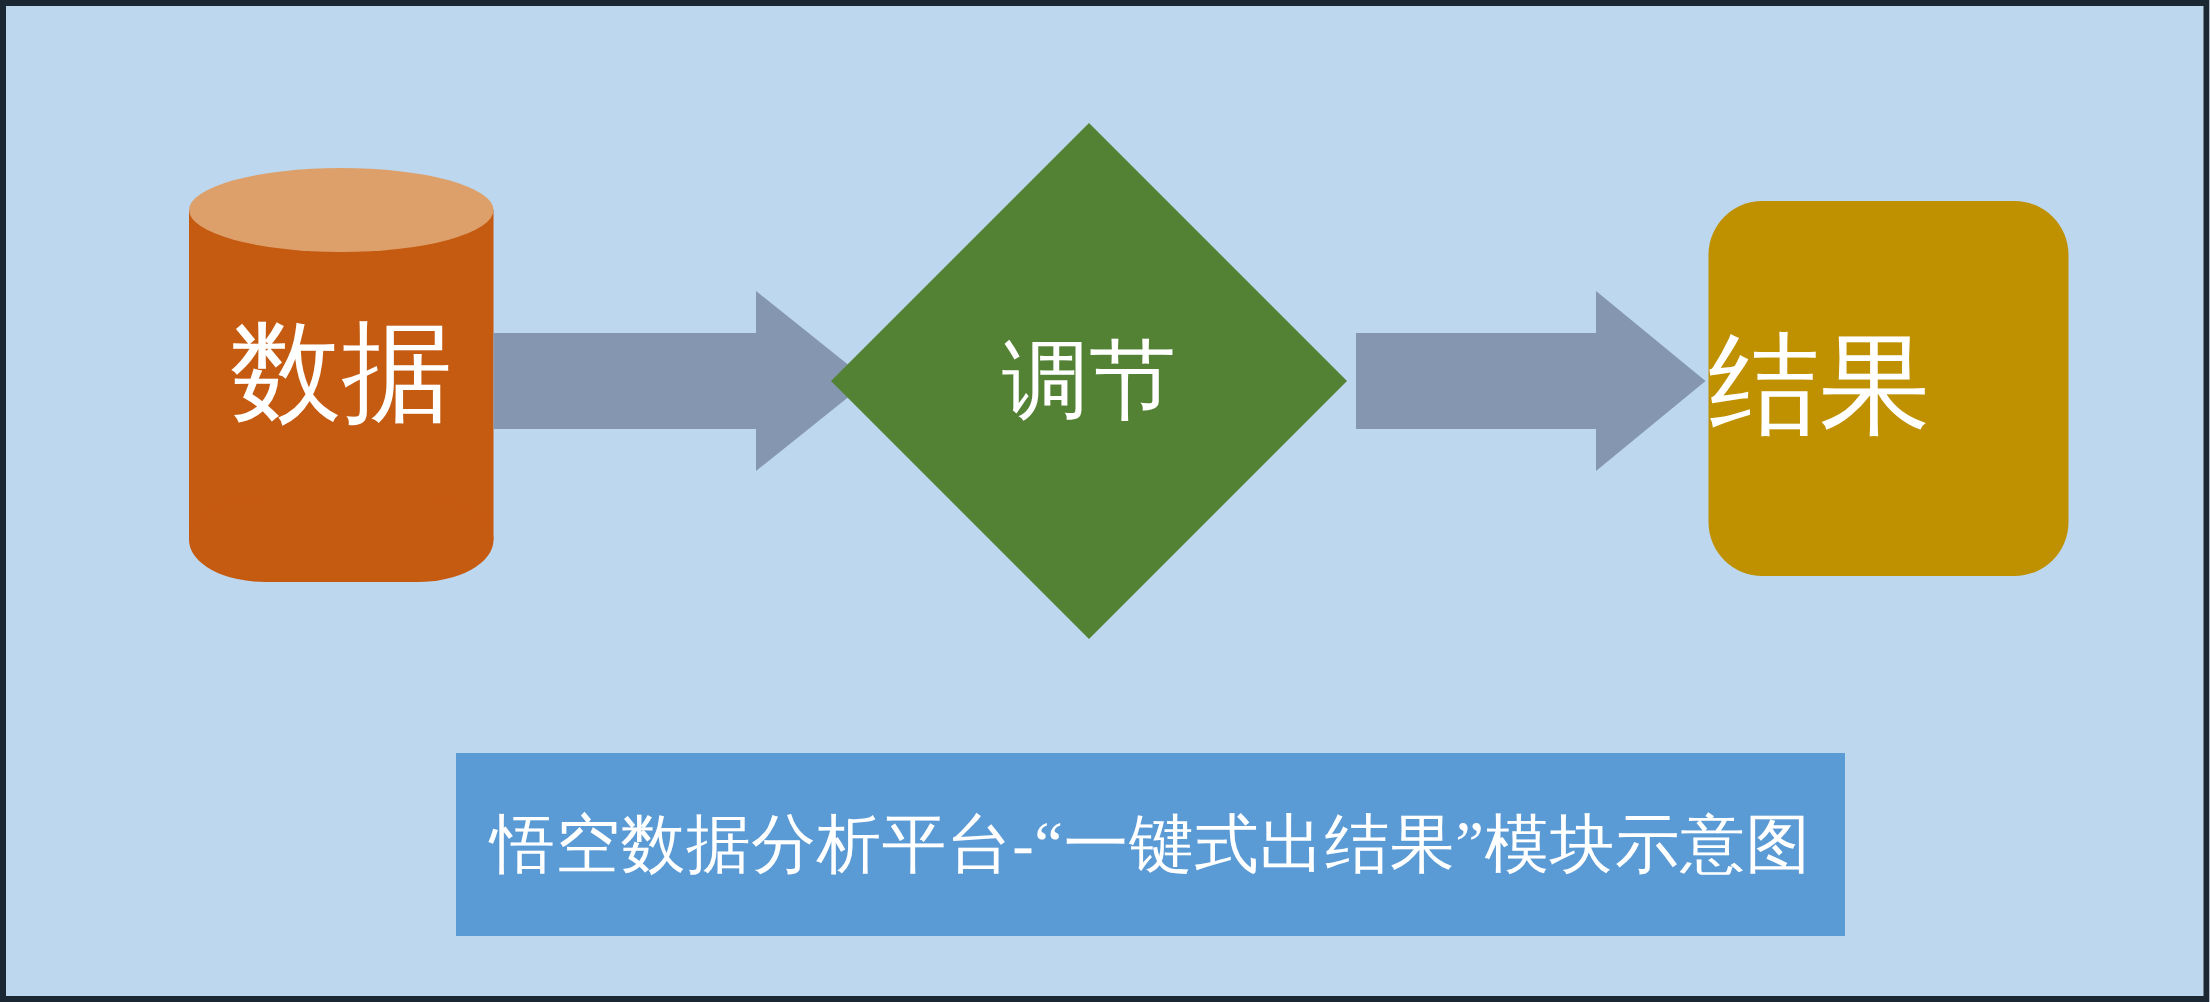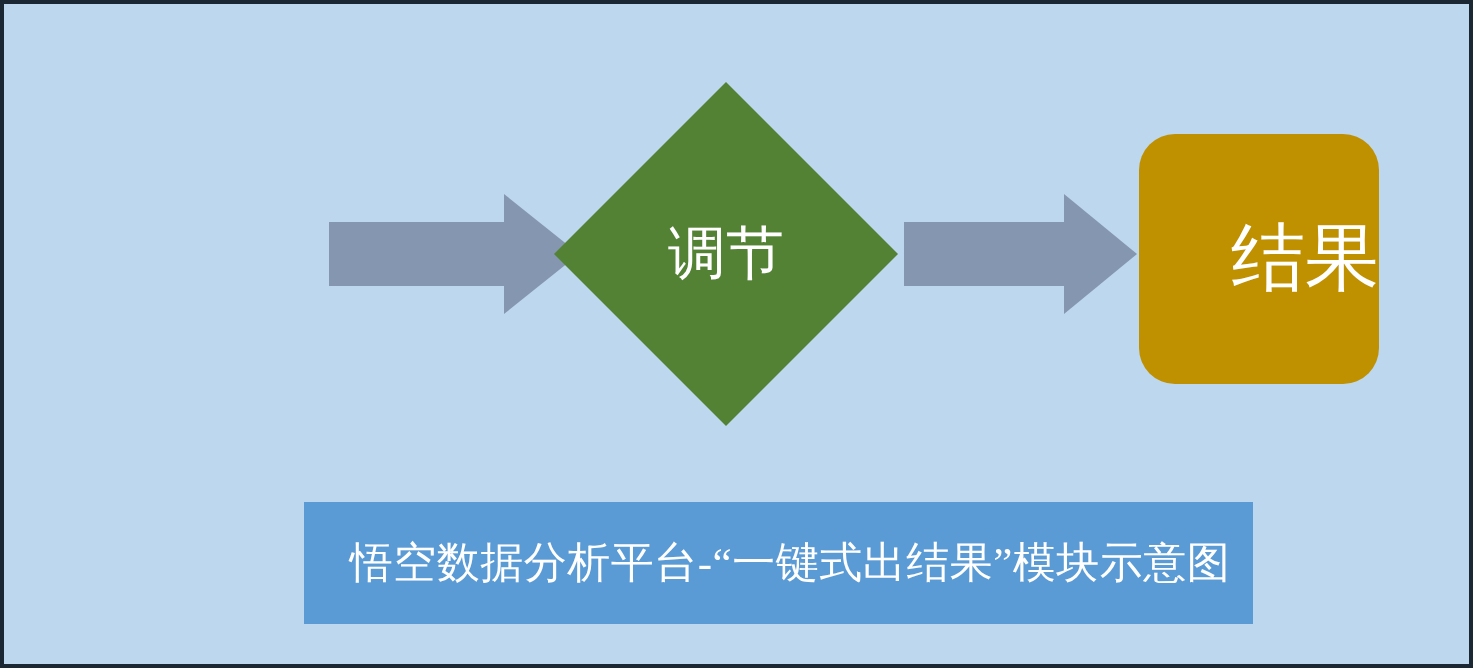--- a/index.html
+++ b/index.html
@@ -141,51 +141,56 @@
   #result-box {
     position: absolute;
     left: 1135px;
     top: 130px;
     width: 240px;
     height: 250px;
     background: #BF9000;
     border-radius: 36px;
     display: flex;
     align-items: center;
-    justify-content: flex-end;
+    justify-content: flex-start;
   }
   #result-box .box-text { font-size: 74px; }
 
   
   #caption-banner {
     position: absolute;
     left: 300px;
     top: 498px;
     width: 926px;
     height: 122px;
     background: #5B9BD5;
     display: flex;
     align-items: center;
     justify-content: center;
-    padding-left: 23px;
   }
   #caption-banner .caption-text {
     color: #ffffff;
     font-family: "Liberation Serif", "DejaVu Serif", serif;
     font-size: 43px;
     letter-spacing: 0.5px;
     white-space: nowrap;
     user-select: none;
   }
 </style>
 </head>
 <body>
 
 <div id="canvas">
 
+  <div id="cylinder">
+    <div class="cyl-body"></div>
+    <div class="cyl-bottom"></div>
+    <div class="cyl-top"></div>
+    <div class="cyl-text node-label">数据</div>
+  </div>
 
   <div id="arrow-1" class="block-arrow">
     <div class="shaft"></div>
     <div class="head"></div>
   </div>
 
   <div id="diamond">
     <div class="diamond-shape"></div>
     <div class="diamond-text node-label">
       <span>调节</span>

